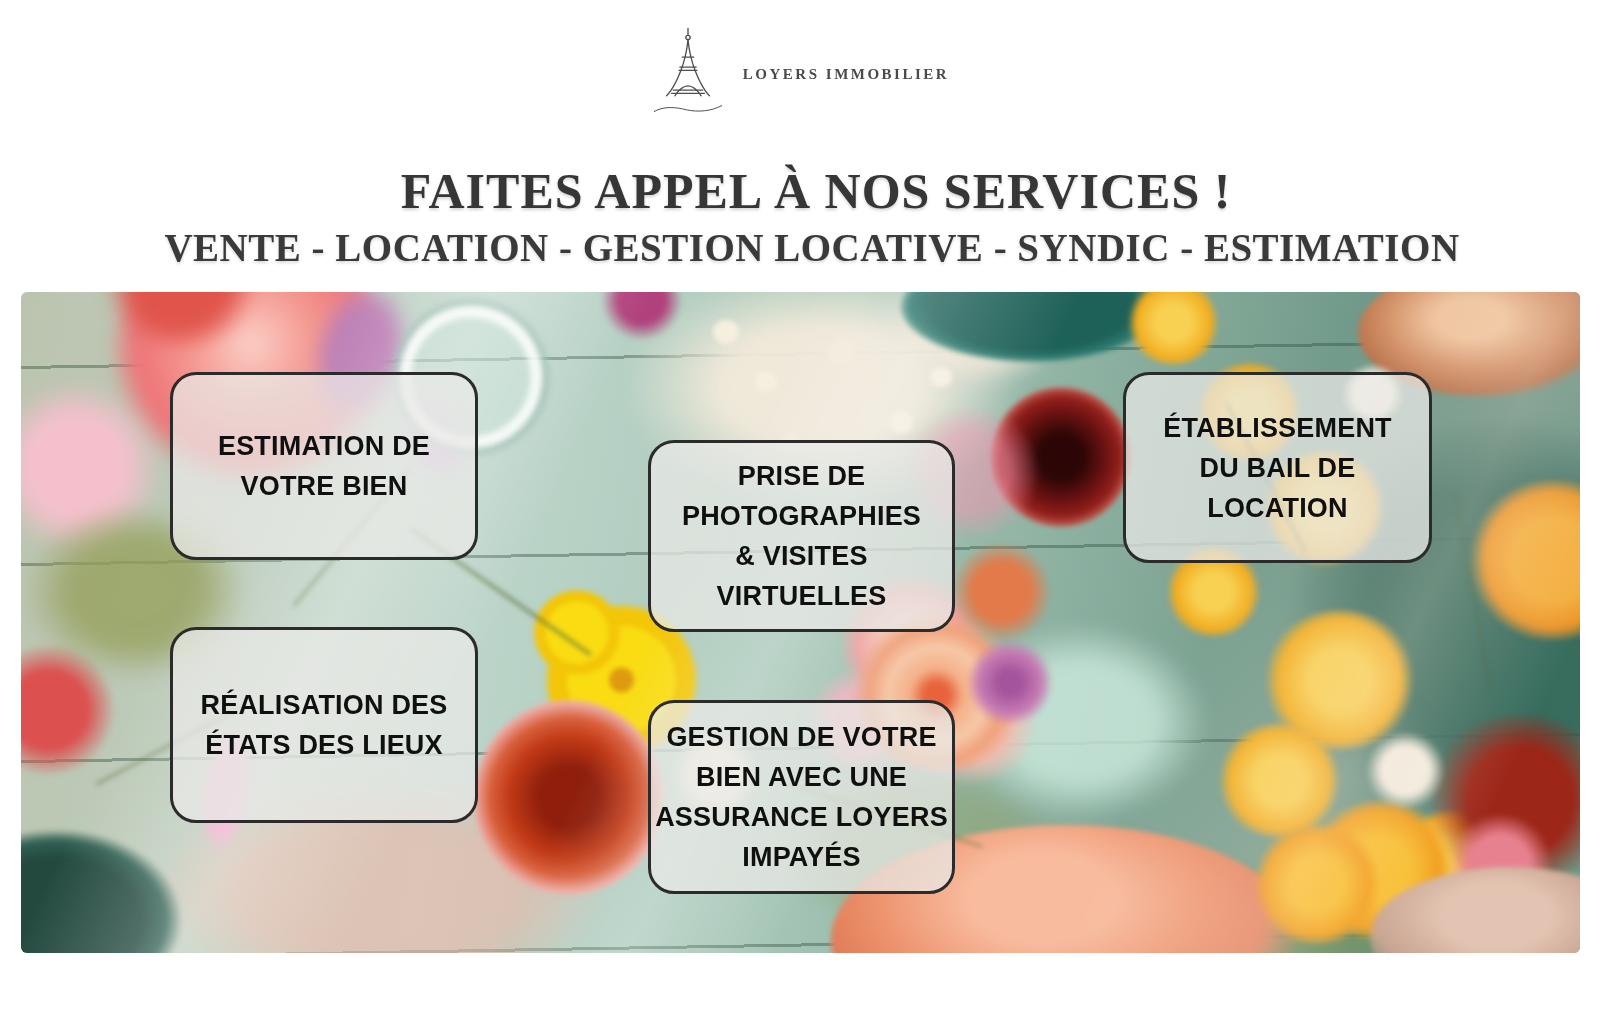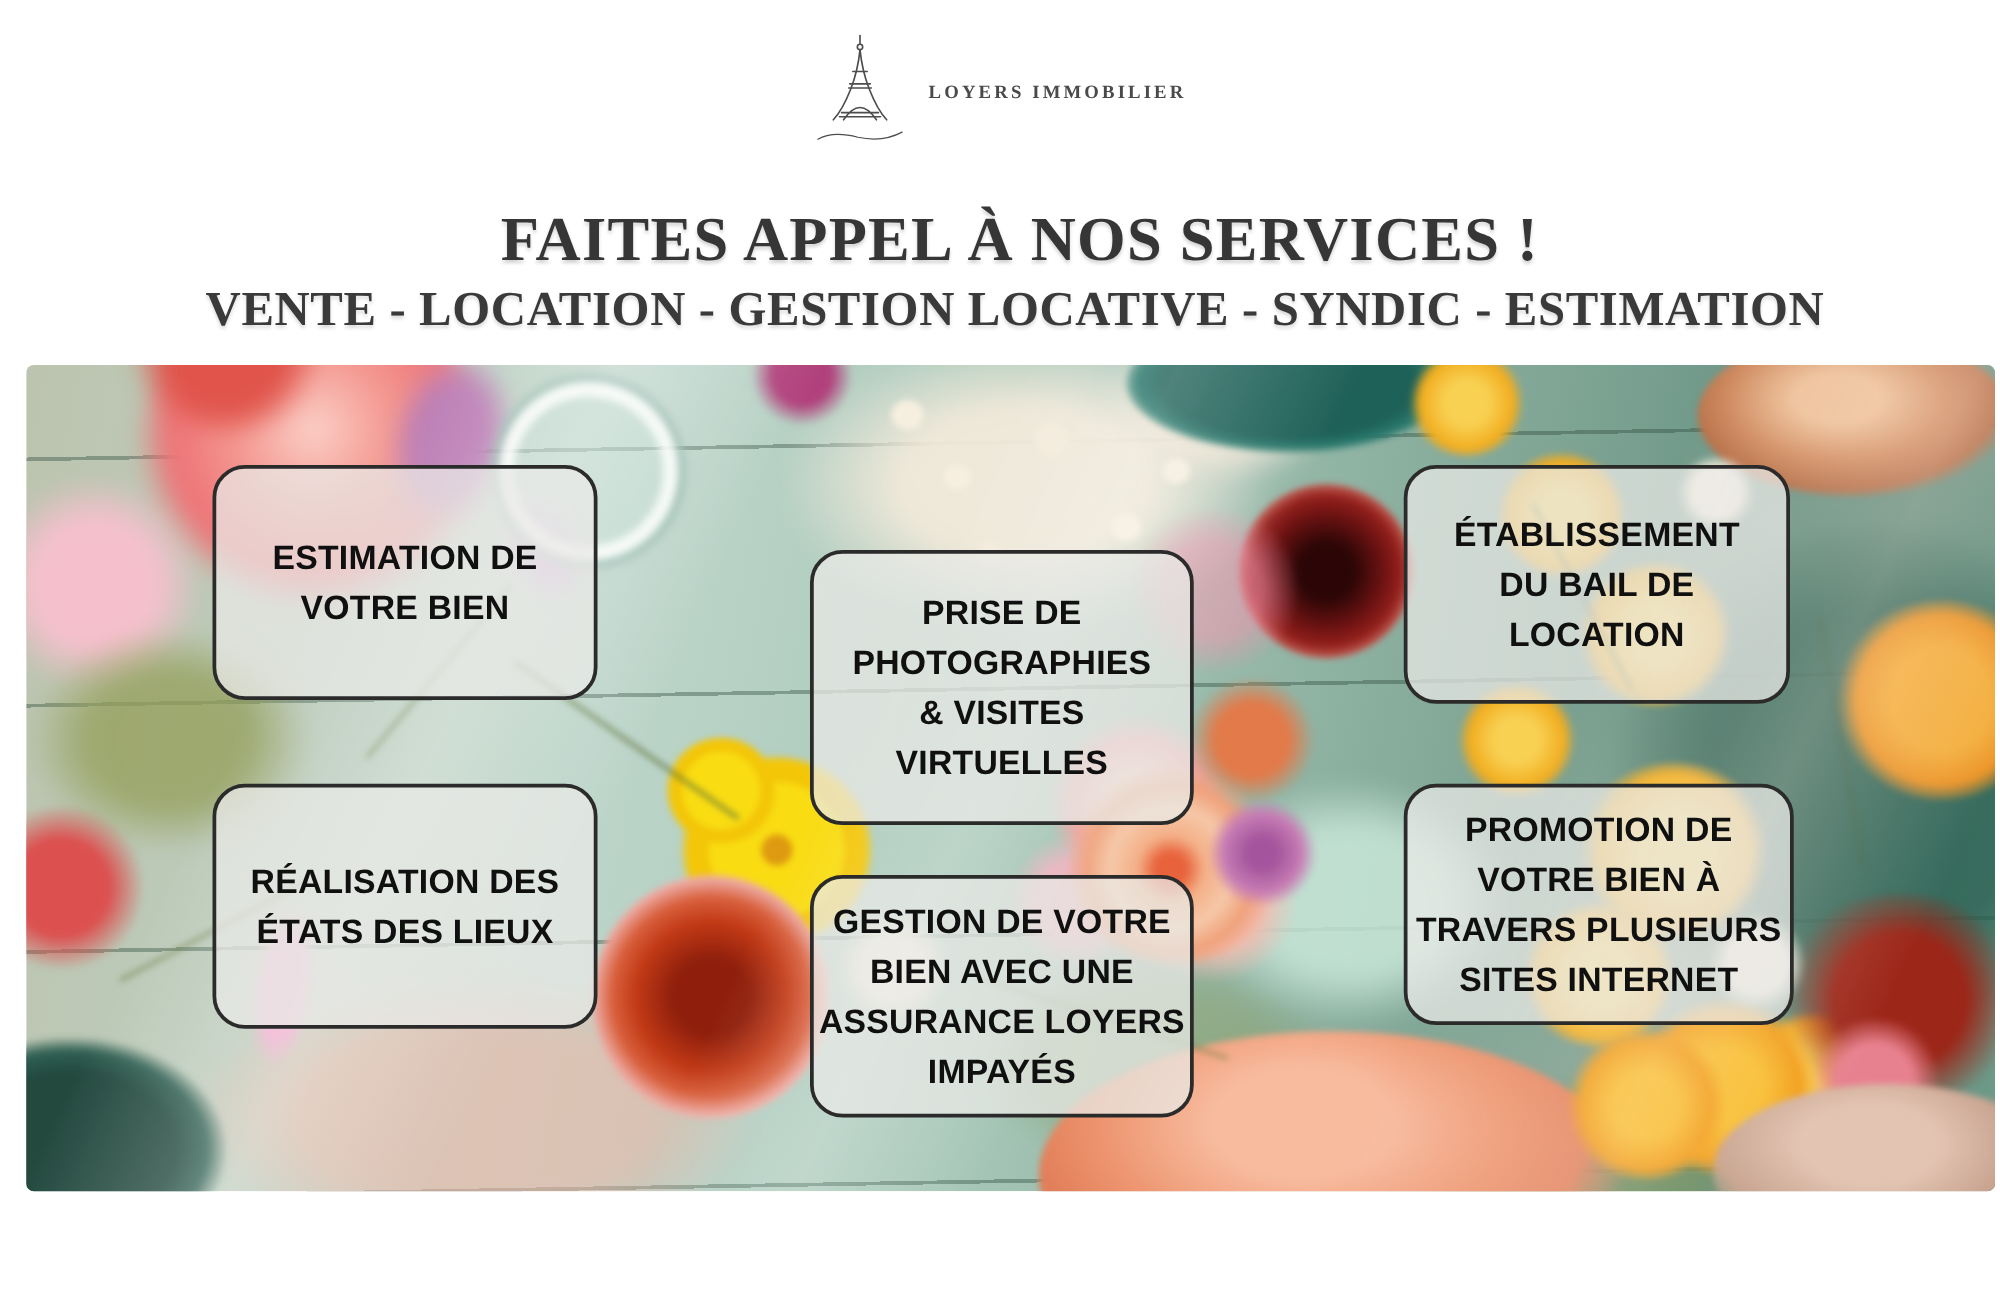--- a/index.html
+++ b/index.html
@@ -38,21 +38,20 @@
     font-size:39px;font-weight:600;color:#3a3a3a;letter-spacing:0.5px;
     text-shadow:0 2px 3px rgba(0,0,0,0.15);
   }
   
   .photo{
     position:absolute;left:21px;top:292px;width:1559px;height:661px;
     overflow:hidden;border-radius:6px;
     background:
       linear-gradient(100deg, rgba(200,175,150,0.22), rgba(0,0,0,0) 28%),
       linear-gradient(100deg,#b9cab6 0%,#bdd5ca 30%,#a8c8b9 50%,#7da393 74%,#5d8a7b 90%,#6f9b8a 100%);
-    padding-left: 16px;
   }
   .planks{
     position:absolute;left:0;right:0;top:-120px;bottom:-120px;
     background:repeating-linear-gradient(179deg, rgba(45,75,60,0) 0 194px, rgba(45,75,60,0.40) 194px 197px);
   }
   .layer-soft{position:absolute;inset:0;filter:blur(8px);}
   .layer-crisp{position:absolute;inset:0;filter:blur(2.5px);}
   .blob{position:absolute;border-radius:50%;pointer-events:none;}
   .streaks{
     position:absolute;inset:0;
@@ -70,21 +69,21 @@
     display:flex;align-items:center;justify-content:center;
     text-align:center;
     box-sizing:border-box;
   }
   .card span{
     white-space:pre-line;
     font-size:27px;font-weight:700;line-height:40px;
     color:#101010;letter-spacing:0.2px;
   }
   .card1{left:149px;top:80px;width:308px;height:188px;}
-  .card2{left:627px;top:148px;width:307px;height:220px;}
+  .card2{left:627px;top:148px;width:307px;height:192px;}
   .card3{left:1102px;top:80px;width:309px;height:191px;}
   .card4{left:149px;top:335px;width:308px;height:196px;}
   .card5{left:627px;top:408px;width:307px;height:194px;}
   .card6{left:1102px;top:335px;width:312px;height:193px;}
 </style>
 </head>
 <body>
 
 <div class="flyer">
 
@@ -197,20 +196,14 @@
       <span>ÉTABLISSEMENT
 DU BAIL DE
 LOCATION</span>
     </div>
     <div class="card card5">
       <span>GESTION DE VOTRE
 BIEN AVEC UNE
 ASSURANCE LOYERS
 IMPAYÉS</span>
     </div>
-    <div class="card card6">
-      <span>PROMOTION DE
-VOTRE BIEN À
-TRAVERS PLUSIEURS
-SITES INTERNET</span>
-    </div>
   </div>
 </div>
 
 </body></html>

